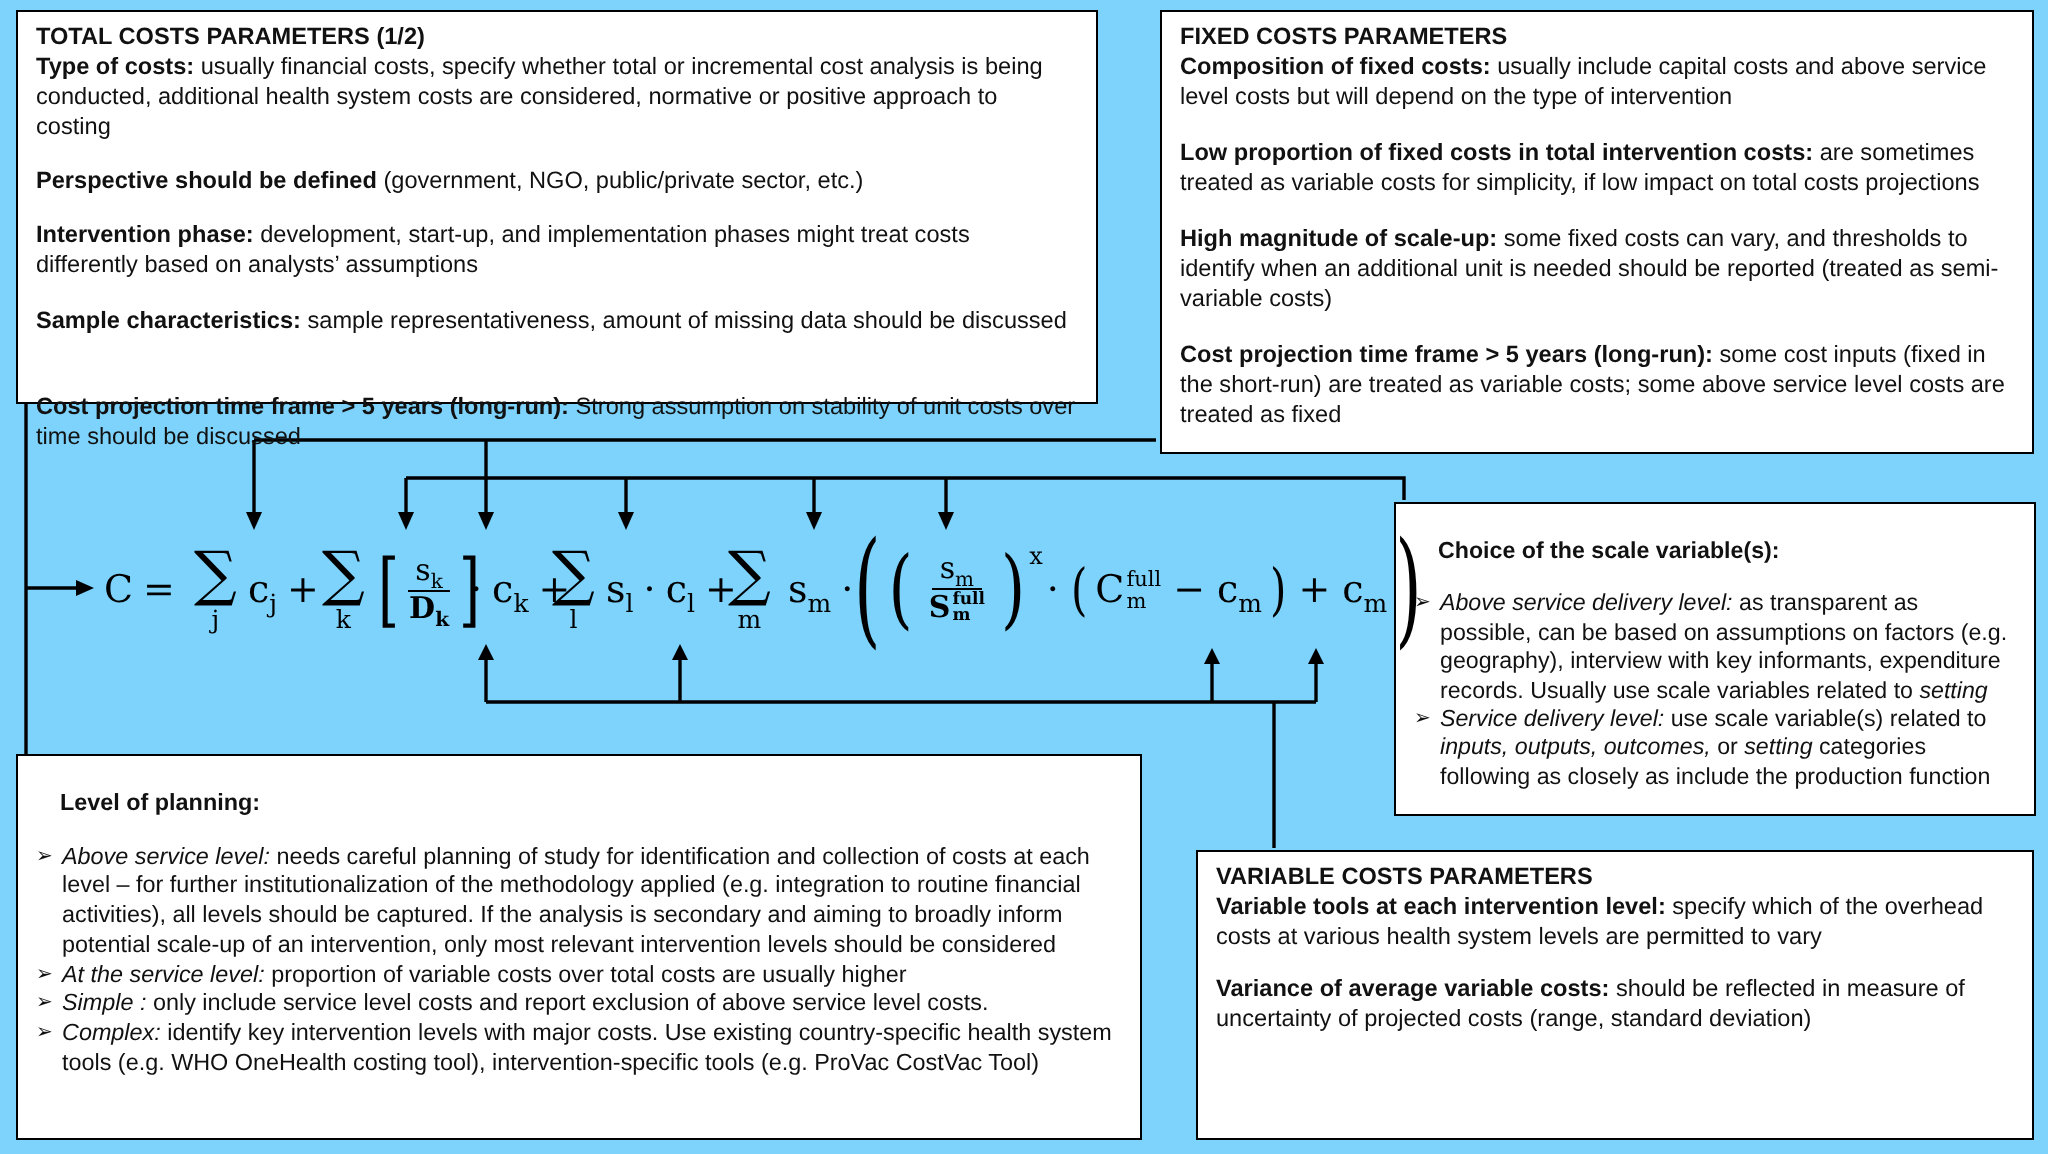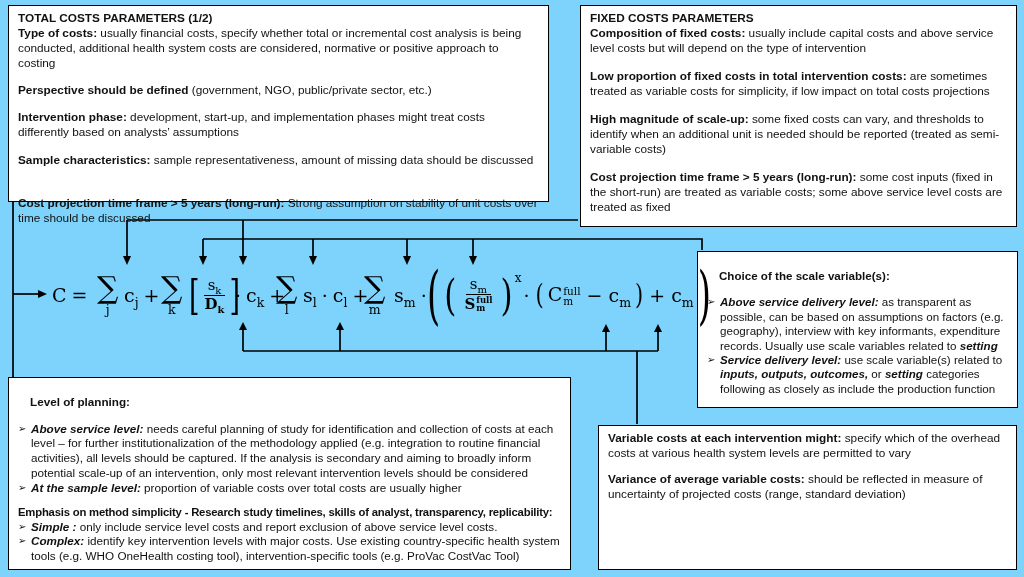--- a/index.html
+++ b/index.html
@@ -9,21 +9,21 @@
        box-sizing:border-box;font-size:11.8px;line-height:1.27;}
   .btitle{font-weight:bold;}
   .para{margin:0 0 13px 0;}
   .para:last-child{margin-bottom:0;}
   .para b{font-weight:bold;}
   .subhead{font-weight:bold;margin:12px;}
   .subhead2{font-weight:bold;margin:10px 0 0 0;font-size:11.3px;letter-spacing:-0.2px;}
   .bullet{display:flex;margin:0;}
   .bchar{flex:0 0 13px;font-size:10px;padding-top:1px;}
   .btext{flex:1;}
-  .btext i{font-style:italic;font-weight:bold;}
+  .btext i{font-style:italic;}
   
   .fseg{position:absolute;top:257px;height:76px;display:flex;align-items:center;gap:3px;
         font-family:"DejaVu Serif","DejaVu Sans",serif;font-size:19px;color:#000;white-space:nowrap;}
   .fseg sub{font-size:12.5px;line-height:0;}
   .sumop{display:inline-flex;flex-direction:column;align-items:center;line-height:1;}
   .sg{font-size:30px;line-height:0.95;}
   .sidx{font-size:12.5px;margin-top:2px;}
   .frac{display:inline-flex;flex-direction:column;align-items:center;line-height:1.05;font-size:15px;}
   .frac .num{border-bottom:1.4px solid #000;padding:0 4px 1px 4px;}
   .frac .den{padding:1px 4px 0 4px;font-weight:bold;}
@@ -109,35 +109,35 @@
   </div>
 
   <div class="box" style="left:8px;top:377px;width:563px;height:193px;font-size:11.7px;line-height:1.26;">
     <div class="subhead">Level of planning:</div>
     <div class="bullet">
       <span class="bchar">➢</span>
       <span class="btext"><i>Above service level:</i><span> needs careful planning of study for identification and collection of costs at each level – for further institutionalization of the methodology applied (e.g. integration to routine financial activities), all levels should be captured. If the analysis is secondary and aiming to broadly inform potential scale-up of an intervention, only most relevant intervention levels should be considered</span></span>
     </div>
     <div class="bullet">
       <span class="bchar">➢</span>
-      <span class="btext"><i>At the sample level:</i><span> proportion of variable costs over total costs are usually higher</span></span>
-    </div>
-    <div class="subhead2">Emphasis on method simplicity - Research study timelines, skills of analyst, transparency, replicability:</div>
+      <span class="btext"><i>At the service level:</i><span> proportion of variable costs over total costs are usually higher</span></span>
+    </div>
     <div class="bullet">
       <span class="bchar">➢</span>
       <span class="btext"><i>Simple :</i><span> only include service level costs and report exclusion of above service level costs.</span></span>
     </div>
     <div class="bullet">
       <span class="bchar">➢</span>
       <span class="btext"><i>Complex:</i><span> identify key intervention levels with major costs. Use existing country-specific health system tools (e.g. WHO OneHealth costing tool), intervention-specific tools (e.g. ProVac CostVac Tool)</span></span>
     </div>
   </div>
 
   <div class="box" style="left:598px;top:425px;width:419px;height:145px;">
-    <p class="para" style="margin-bottom:11px"><b>Variable costs at each intervention might:</b><span> specify which of the overhead costs at various health system levels are permitted to vary</span></p>
+    <div class="btitle">VARIABLE COSTS PARAMETERS</div>
+    <p class="para" style="margin-bottom:11px"><b>Variable tools at each intervention level:</b><span> specify which of the overhead costs at various health system levels are permitted to vary</span></p>
     <p class="para"><b>Variance of average variable costs:</b><span> should be reflected in measure of uncertainty of projected costs (range, standard deviation)</span></p>
   </div>
 
   <div class="fseg" style="left:52px">
     <span>C</span>
     <span class="op">=</span>
   </div>
 
   <div class="fseg" style="left:97px">
     <span class="sumop">

